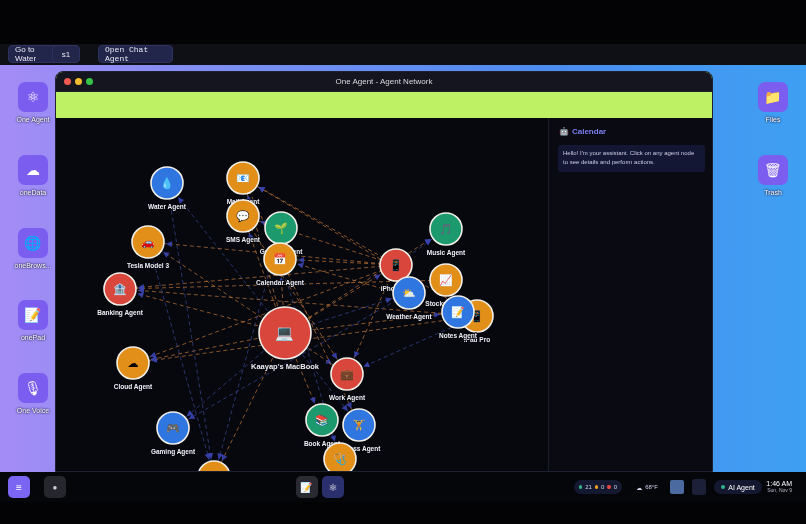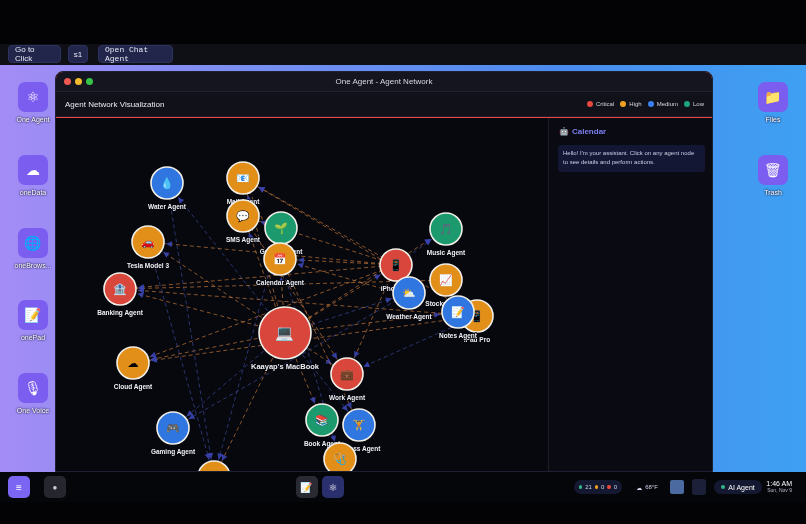--- a/index.html
+++ b/index.html
@@ -4,21 +4,21 @@
 <style>
   * { box-sizing: border-box; margin: 0; padding: 0; }
   html, body { width: 806px; height: 524px; overflow: hidden; background: #000; font-family: "Liberation Sans", sans-serif; }
   .screen { position: absolute; left: 0; top: 0; width: 806px; height: 524px; background: #030305; }
   .topbar { position: absolute; left: 0; top: 44px; width: 806px; height: 21px; background: #0f0f16; }
   .top-btn { position: absolute; top: 45px; height: 18px; background: #22264a; border: 1px solid #2d3260; border-radius: 4px; color: #e6e8f5; font-size: 8px; display: flex; align-items: center; justify-content: center; padding: 0 6px; }
   .desktop { position: absolute; left: 0; top: 65px; width: 806px; height: 407px; background: linear-gradient(90deg, #a48cf5 0%, #7a8ef2 30%, #4a8cee 70%, #3ea0f2 100%); }
   .dicon { position: absolute; width: 54px; display: flex; flex-direction: column; align-items: center; }
   .dicon .tile { width: 30px; height: 30px; border-radius: 7px; background: #7b5df0; display: flex; align-items: center; justify-content: center; font-size: 14px; color: #fff; }
   .dicon .lbl { margin-top: 4px; font-size: 7px; color: #fff; text-shadow: 0 0 2px #1c1c3c, 0 0 2px #1c1c3c; white-space: nowrap; }
-  .window { position: absolute; left: 55px; top: 71px; width: 658px; height: 401px; background: #ef4444; border-radius: 8px 8px 0 0; overflow: hidden; border: 1px solid #1d2030; }
+  .window { position: absolute; left: 55px; top: 71px; width: 658px; height: 401px; background: #bef264; border-radius: 8px 8px 0 0; overflow: hidden; border: 1px solid #1d2030; }
   .titlebar { position: absolute; left: 0; top: 0; width: 100%; height: 20px; background: #14151f; border-bottom: 1px solid #20222e; }
   .traffic { position: absolute; top: 6px; width: 7px; height: 7px; border-radius: 50%; }
   .win-title { position: absolute; left: 0; right: 0; top: 5px; text-align: center; font-size: 8px; color: #d8d9e0; }
   .header { position: absolute; left: 0; top: 20px; width: 100%; height: 25px; background: #101119; border-bottom: 1px solid #1d1f2b; }
   .header-title { position: absolute; left: 9px; top: 8px; font-size: 8px; color: #e8e9f0; }
   .legend { position: absolute; right: 8px; top: 9px; display: flex; gap: 6px; align-items: center; }
   .legend-item { display: flex; align-items: center; gap: 3px; font-size: 6px; color: #d6d7e0; }
   .legend-dot { width: 6px; height: 6px; border-radius: 50%; }
   .canvas { position: absolute; left: 0; top: 46px; width: 492px; height: 355px; background: #07080e; }
   .side { position: absolute; left: 492px; top: 46px; width: 166px; height: 355px; background: #090a12; border-left: 1px solid #1c1e2a; }
@@ -31,22 +31,22 @@
   .clock .t { font-size: 7px; }
   .clock .d { font-size: 5px; color: #b8bbcc; }
   svg text { font-family: "Liberation Sans", sans-serif; }
 </style>
 </head>
 <body>
 
 <div class="screen">
   <div class="topbar"></div>
   <div id="top-btns">
-      <div class="top-btn" style="left: 8px; width: 53px;">Go to Click</div>
-      <div class="top-btn" style="left: 68px; width: 20px;">s1</div>
+      <div class="top-btn" style="left: 8px; width: 53px;">Go to Water</div>
+      <div class="top-btn" style="left: 52px; width: 28px;">s1</div>
       <div class="top-btn" style="left: 98px; width: 75px; font-family: Liberation Mono, monospace;">Open Chat Agent</div>
     </div>
 
   <div class="desktop"></div>
   <div id="desk-icons">
       <div class="dicon" style="left: 6px; top: 82px;">
         <div class="tile">⚛</div>
         <div class="lbl">One Agent</div>
       </div>
       <div class="dicon" style="left: 6px; top: 155px;">
@@ -74,41 +74,20 @@
         <div class="lbl">Trash</div>
       </div>
     </div>
 
   <div class="window">
     <div class="titlebar">
       <span class="traffic" style="left:8px;background:#ee5a52"></span>
       <span class="traffic" style="left:19px;background:#f3bb2f"></span>
       <span class="traffic" style="left:30px;background:#36c448"></span>
       <div class="win-title">One Agent - Agent Network</div>
-    </div>
-    <div class="header">
-      <div class="header-title">Agent Network Visualization</div>
-      <div class="legend" id="legend">
-          <div class="legend-item">
-            <span class="legend-dot" style="background: rgb(229, 72, 63);"></span>
-            <span>Critical</span>
-          </div>
-          <div class="legend-item">
-            <span class="legend-dot" style="background: rgb(240, 160, 32);"></span>
-            <span>High</span>
-          </div>
-          <div class="legend-item">
-            <span class="legend-dot" style="background: rgb(59, 127, 240);"></span>
-            <span>Medium</span>
-          </div>
-          <div class="legend-item">
-            <span class="legend-dot" style="background: rgb(31, 163, 122);"></span>
-            <span>Low</span>
-          </div>
-        </div>
     </div>
     <div class="canvas">
       <svg id="graph" width="492" height="355" viewBox="0 0 492 355">
           <g>
             <line x1="229" y1="215" x2="111" y2="65" stroke="#3b4a9a" stroke-width="0.9" stroke-dasharray="4 3" opacity="0.75"></line>
             <polygon points="122.12911663100905,79.14718215806235 128.19668586768913,82.0080567722483 123.48095848166835,85.71776231591798" fill="#3a44b0" opacity="0.9"></polygon>
             <line x1="229" y1="215" x2="187" y2="60" stroke="#c87a3a" stroke-width="0.9" stroke-dasharray="4 3" opacity="0.75"></line>
             <polygon points="191.70765409278044,77.37348534240402 196.17245301410793,82.38003810774197 190.38129123330657,83.94925613866877" fill="#3a44b0" opacity="0.9"></polygon>
             <line x1="229" y1="215" x2="187" y2="98" stroke="#c87a3a" stroke-width="0.9" stroke-dasharray="4 3" opacity="0.75"></line>
             <polygon points="193.0815655649218,114.94150407371073 197.9323380988475,119.57507783746068 192.28517007427726,121.60226635910128" fill="#3a44b0" opacity="0.9"></polygon>

